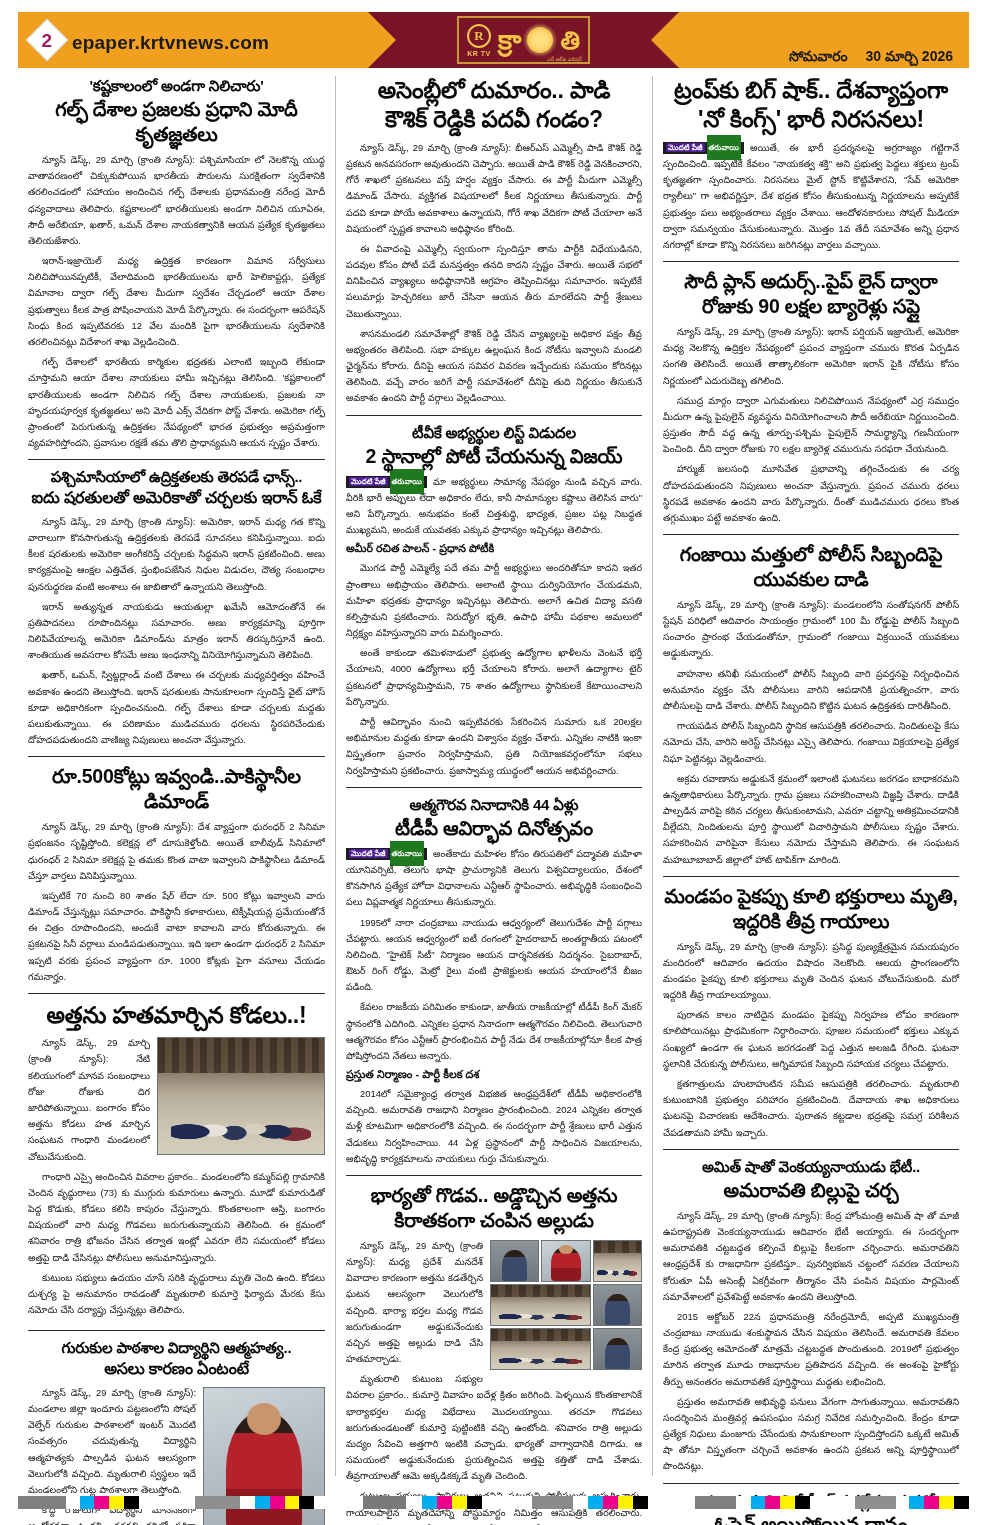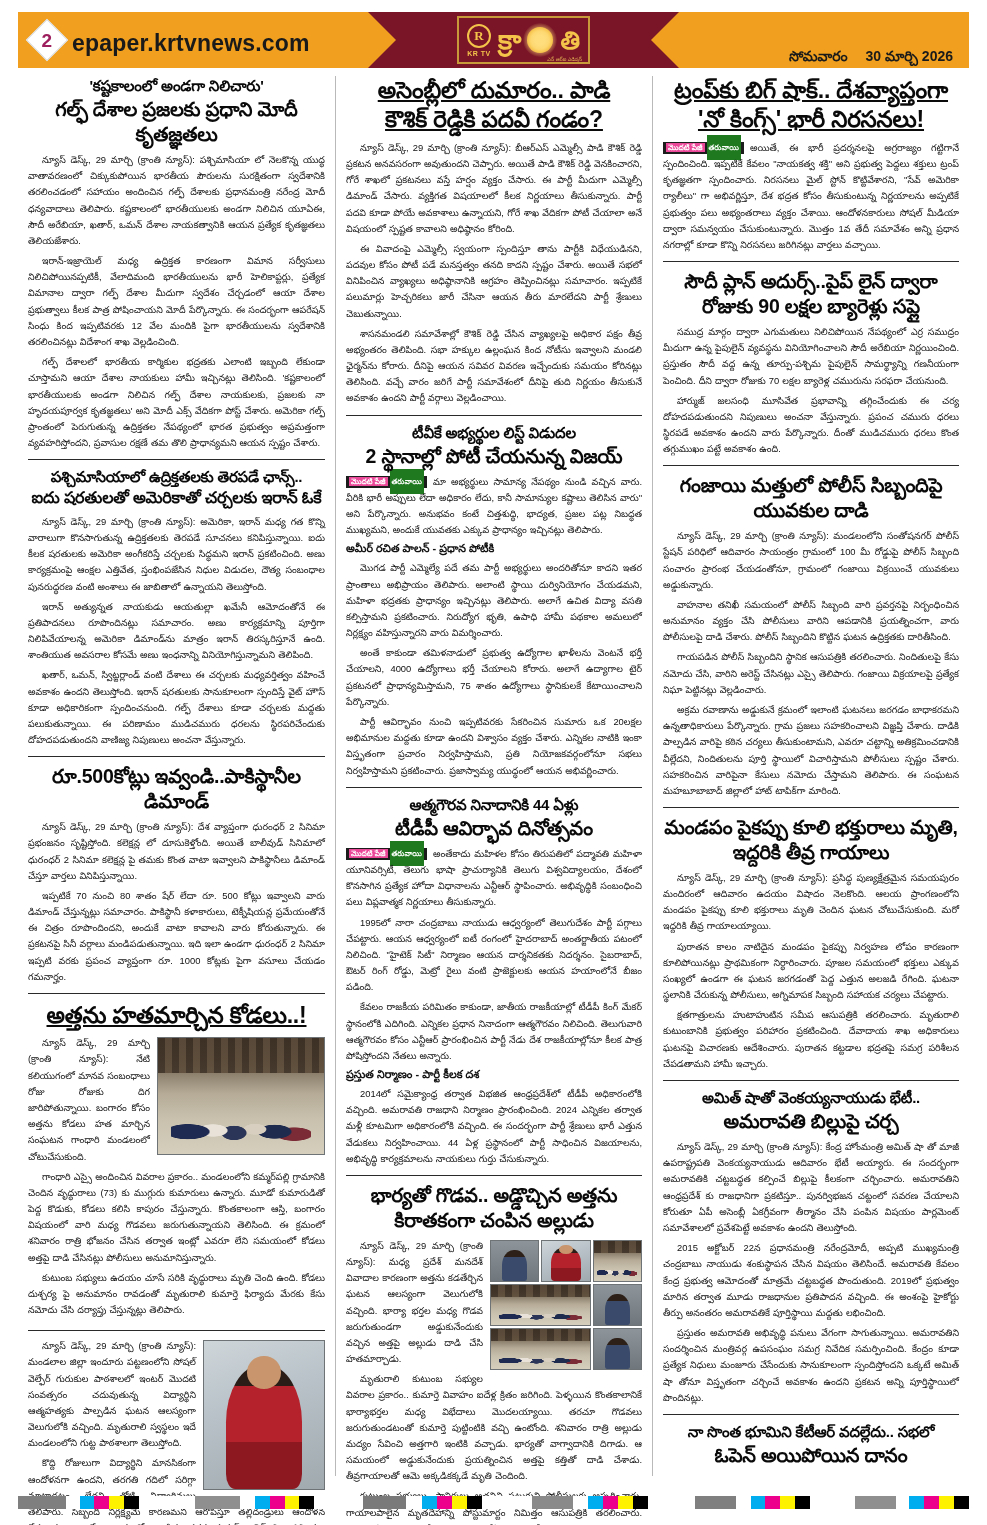--- a/index.html
+++ b/index.html
@@ -52,21 +52,21 @@
     border: 1px solid #d8d8d8;
   }
   .page-diamond span {
     transform: rotate(-45deg);
     color: #9d1f5e;
     font-weight: bold;
     font-size: 19px;
     line-height: 1;
   }
   .epaper-url {
-    font-size: 23px;
+    font-size: 19px;
     font-weight: bold;
     color: #1a1a1a;
     letter-spacing: .2px;
     white-space: nowrap;
     margin-top: 6px;
   }
   .mast-mid {
     flex: 1;
     background: #7a1527;
     position: relative;
@@ -185,21 +185,21 @@
 
   h1.hl, h2.hl, h3.hl {
     margin: 0 0 5px 0;
     text-align: center;
     color: #0a0a0a;
     font-weight: bold;
     font-family: "Liberation Sans", sans-serif;
     line-height: 1.28;
     letter-spacing: -.2px;
   }
-  h1.hl { font-size: 23px; text-decoration: underline; }
+  h1.hl { font-size: 23px; }
   h2.hl { font-size: 19.5px; }
   h3.hl { font-size: 16px; }
   .hl .kicker {
     display: block;
     font-size: 15px;
     font-weight: bold;
     margin-bottom: 2px;
   }
 
   p.body {
@@ -226,21 +226,21 @@
     background: #1c1c1c;
     padding: 1.5px 3px;
     font-size: 7.5px;
     font-weight: bold;
     line-height: 1.2;
     white-space: nowrap;
     vertical-align: top;
     margin: 2px 6px 1px 0;
     float: left;
   }
-  .cont-badge .a { color: #ffffff; background:#ec4899; padding:0 2px; }
+  .cont-badge .a { color: #ffffff; background:#4c1d95; padding:0 2px; }
   .cont-badge .b { color: #ffffff; background:#1f7a1f; padding:8px 2px; margin-left:2px; }
 
   
   .photo {
     background: #9aa0a2;
     position: relative;
     overflow: hidden;
     border: 1px solid #6e7476;
   }
   .photo.street {
@@ -379,20 +379,24 @@
       <div class="photo-wrap-right">
         <div class="photo street" style="width:168px;height:118px;"></div>
       </div>
       <p class="body">న్యూస్ డెస్క్, 29 మార్చి (క్రాంతి న్యూస్): నేటి కలియుగంలో మానవ సంబంధాలు రోజు రోజుకు దిగ జారిపోతున్నాయి. బంగారం కోసం అత్తను కోడలు హత మార్చిన సంఘటన గాంధారి మండలంలో చోటుచేసుకుంది.</p>
       <p class="body">గాంధారి ఎస్సై అందించిన వివరాల ప్రకారం.. మండలంలోని కమ్మర్‌పల్లి గ్రామానికి చెందిన వృద్ధురాలు (73) కు ముగ్గురు కుమారులు ఉన్నారు. మూడో కుమారుడితో పెద్ద కొడుకు, కోడలు కలిసి కాపురం చేస్తున్నారు. కొంతకాలంగా ఆస్తి, బంగారం విషయంలో వారి మధ్య గొడవలు జరుగుతున్నాయని తెలిసింది. ఈ క్రమంలో శనివారం రాత్రి భోజనం చేసిన తర్వాత ఇంట్లో ఎవరూ లేని సమయంలో కోడలు అత్తపై దాడి చేసినట్లు పోలీసులు అనుమానిస్తున్నారు.</p>
       <p class="body">కుటుంబ సభ్యులు ఉదయం చూసే సరికి వృద్ధురాలు మృతి చెంది ఉంది. కోడలు దుశ్చర్య పై అనుమానం రావడంతో మృతురాలి కుమార్తె ఫిర్యాదు మేరకు కేసు నమోదు చేసి దర్యాప్తు చేస్తున్నట్లు తెలిపారు.</p>
       <div class="clear"></div>
     </div>
 
     <div class="article rule-top">
+      <h3 class="hl">
+        <span class="kicker">గురుకుల పాఠశాల విద్యార్థిని ఆత్మహత్య..</span>
+        <span>అసలు కారణం ఏంటంటే</span>
+      </h3>
       <div class="photo-wrap-right">
         <div class="photo portrait" style="width:122px;height:150px;"></div>
       </div>
       <p class="body">న్యూస్ డెస్క్, 29 మార్చి (క్రాంతి న్యూస్): మండలాల జిల్లా ఇందూరు పట్టణంలోని సోషల్ వెల్ఫేర్ గురుకుల పాఠశాలలో ఇంటర్ మొదటి సంవత్సరం చదువుతున్న విద్యార్థిని ఆత్మహత్యకు పాల్పడిన ఘటన ఆలస్యంగా వెలుగులోకి వచ్చింది. మృతురాలి స్వస్థలం ఇదే మండలంలోని గుట్ట పాఠశాలగా తెలుస్తోంది.</p>
       <p class="body">కొద్ది రోజులుగా విద్యార్థిని మానసికంగా ఆందోళనగా ఉందని, తరగతి గదిలో సరిగ్గా మాట్లాడటం లేదని తోటి విద్యార్థినులు తెలిపారు. సిబ్బంది నిర్లక్ష్యమే కారణమని ఆరోపిస్తూ తల్లిదండ్రులు ఆందోళన చేపట్టారు. అయితే నాలుగు రోజుల క్రితం వరకు హాస్టల్ వార్డెన్ విద్యార్థిని పట్ల కఠినంగా వ్యవహరించారని కుటుంబ సభ్యులు ఆరోపించారు. పోలీసులు కేసు నమోదు చేసి దర్యాప్తు చేస్తున్నారు. విద్యార్థిని ఆత్మహత్యకు సంబంధించిన పూర్తి వివరాలు తెలియాల్సి ఉంది.</p>
       <div class="clear"></div>
     </div>
 
   </div>
 
@@ -473,20 +477,21 @@
         <span class="a">మొదటి పేజీ</span><span class="b">తరువాయి</span>
       </div>
       <p class="body noind">అయితే, ఈ భారీ ప్రదర్శనలపై అగ్రరాజ్యం గట్టిగానే స్పందించింది. ఇప్పటికే కేవలం "నాయకత్వ శక్తి" అని ప్రభుత్వ పెద్దలు శక్తులు ట్రంప్ కృతజ్ఞతగా స్పందించారు. నిరసనలు మైల్ స్టోన్ కొట్టివేశారని, "సేవ్ అమెరికా ర్యాలీలు" గా అభివర్ణిస్తూ, దేశ భద్రత కోసం తీసుకుంటున్న నిర్ణయాలను అప్పటికే ప్రభుత్వం పలు అభ్యంతరాలు వ్యక్తం చేశాయి. ఆందోళనకారులు సోషల్ మీడియా ద్వారా సమన్వయం చేసుకుంటున్నారు. మొత్తం 1వ తేదీ సమావేశం అన్ని ప్రధాన నగరాల్లో కూడా కొన్ని నిరసనలు జరిగినట్లు వార్తలు వచ్చాయి.</p>
     </div>
 
     <div class="article rule-top">
       <h2 class="hl">
         <span>సౌదీ ప్లాన్ అదుర్స్..పైప్ లైన్ ద్వారా</span><br>
         <span>రోజుకు 90 లక్షల బ్యారెళ్లు సప్లై</span>
       </h2>
+      <p class="body">న్యూస్ డెస్క్, 29 మార్చి (క్రాంతి న్యూస్): ఇరాన్ పర్షియన్ ఇజ్రాయెల్, అమెరికా మధ్య నెలకొన్న ఉద్రిక్తల నేపథ్యంలో ప్రపంచ వ్యాప్తంగా చమురు కొరత ఏర్పడిన సంగతి తెలిసిందే. అయితే తాత్కాలికంగా అమెరికా ఇరాన్‌ పైకి నోటీసు కోసం నిర్ణయంలో ఎదురుదెబ్బ తగిలింది.</p>
       <p class="body">సముద్ర మార్గం ద్వారా ఎగుమతులు నిలిచిపోయిన నేపథ్యంలో ఎర్ర సముద్రం మీదుగా ఉన్న పైపులైన్ వ్యవస్థను వినియోగించాలని సౌదీ అరేబియా నిర్ణయించింది. ప్రస్తుతం సౌదీ వద్ద ఉన్న తూర్పు-పశ్చిమ పైపులైన్ సామర్థ్యాన్ని గణనీయంగా పెంచింది. దీని ద్వారా రోజుకు 70 లక్షల బ్యారెళ్ల చమురును సరఫరా చేయనుంది.</p>
       <p class="body">హార్ముజ్ జలసంధి మూసివేత ప్రభావాన్ని తగ్గించేందుకు ఈ చర్య దోహదపడుతుందని నిపుణులు అంచనా వేస్తున్నారు. ప్రపంచ చమురు ధరలు స్థిరపడే అవకాశం ఉందని వారు పేర్కొన్నారు. దీంతో ముడిచమురు ధరలు కొంత తగ్గుముఖం పట్టే అవకాశం ఉంది.</p>
     </div>
 
     <div class="article rule-top">
       <h2 class="hl">
         <span>గంజాయి మత్తులో పోలీస్ సిబ్బందిపై</span><br>
         <span>యువకుల దాడి</span>
       </h2>
       <p class="body">న్యూస్ డెస్క్, 29 మార్చి (క్రాంతి న్యూస్): మండలంలోని సంతోషనగర్ పోలీస్ స్టేషన్ పరిధిలో ఆదివారం సాయంత్రం గ్రామంలో 100 మీ రోడ్డుపై పోలీస్ సిబ్బంది సంచారం ప్రారంభ చేయడంతోనూ, గ్రామంలో గంజాయి విక్రయించే యువకులు అడ్డుకున్నారు.</p>

